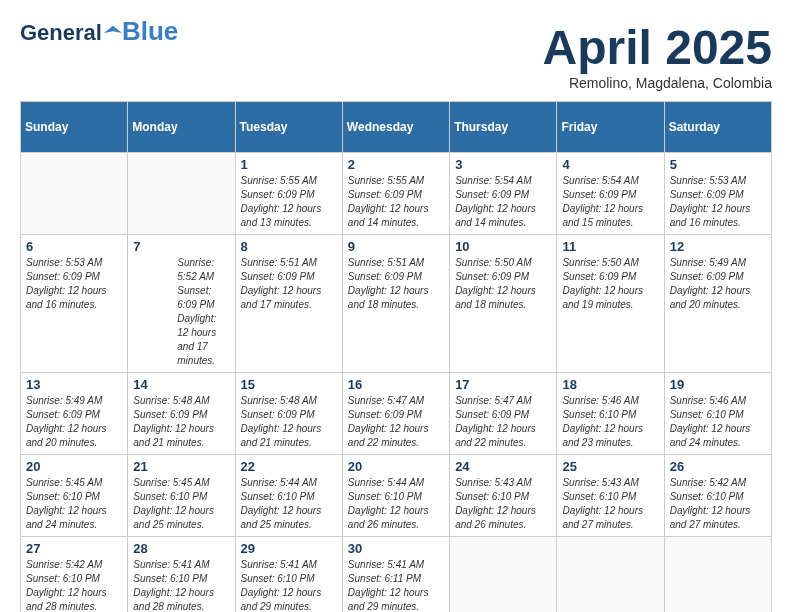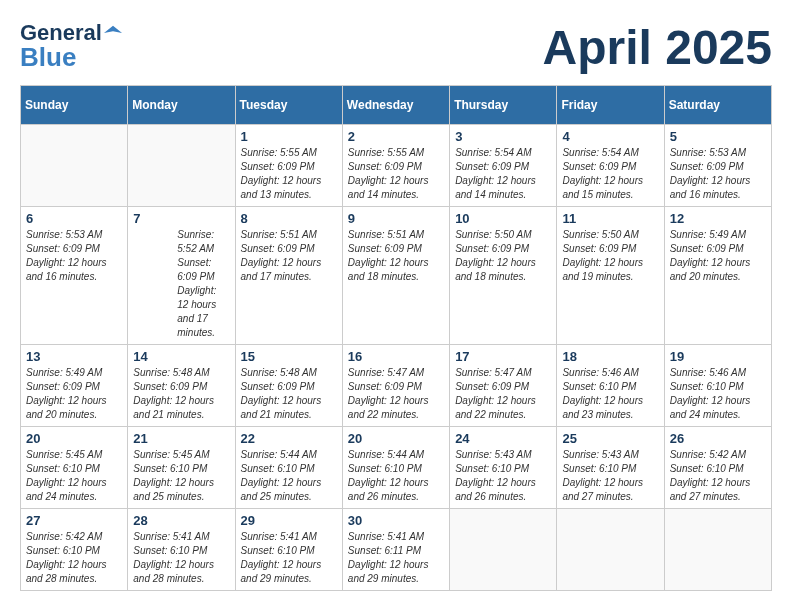--- a/index.html
+++ b/index.html
@@ -11,21 +11,21 @@
       padding: 20px;
     }
     .header {
       display: flex;
       justify-content: space-between;
       align-items: flex-start;
       margin-bottom: 10px;
     }
     .logo {
       display: flex;
-      flex-direction: column;
+      flex-direction: row;
       align-items: flex-start;
     }
     .logo-text {
       display: flex;
       align-items: center;
       font-size: 22px;
       font-weight: bold;
       color: #1a3a5c;
     }
     .logo-general { color: #1a3a5c; }
@@ -46,21 +46,21 @@
       font-size: 14px;
       color: #333;
     }
     .calendar {
       width: 100%;
       border-collapse: collapse;
     }
     .calendar th {
       background-color: #2e6da4;
       color: #fff;
-      padding: 12px 4px;
+      padding: 18px 4px;
       font-size: 12px;
       text-align: left;
       border: 1px solid #ccc;
     }
     .calendar td {
       border: 1px solid #ccc;
       vertical-align: top;
       padding: 4px 5px;
       width: calc(100% / 7);
       min-height: 80px;
@@ -93,20 +93,21 @@
     <div class="logo-text">
       <span class="logo-general">General</span>
       <svg class="logo-icon" viewBox="0 0 20 20">
         <polygon points="10,2 20,10 10,8 0,10" fill="#3a7fc1"></polygon>
       </svg>
     </div>
     <div style="font-size:26px;font-weight:bold;color:#3a7fc1;margin-top:-4px;">Blue</div>
   </div>
   <div class="title-section">
     <div class="month-title">April 2025</div>
+    <div class="location">Remolino, Magdalena, Colombia</div>
   </div>
 </div>
 
 <table class="calendar">
   <thead>
     <tr>
     <th>Sunday</th>
         <th>Monday</th>
         <th>Tuesday</th>
         <th>Wednesday</th>

